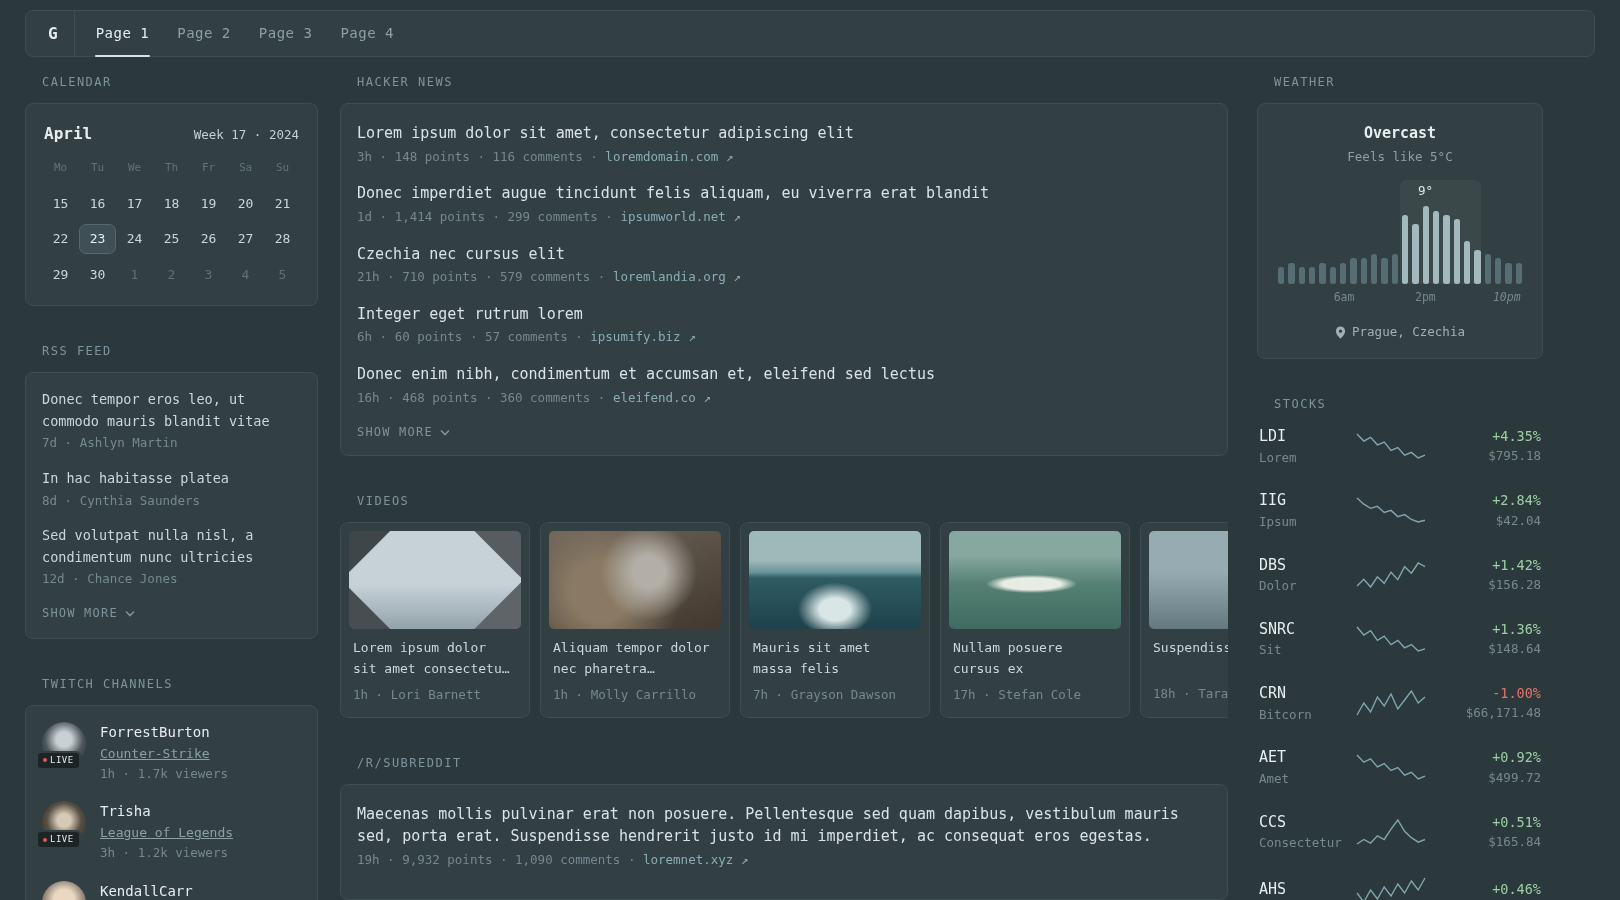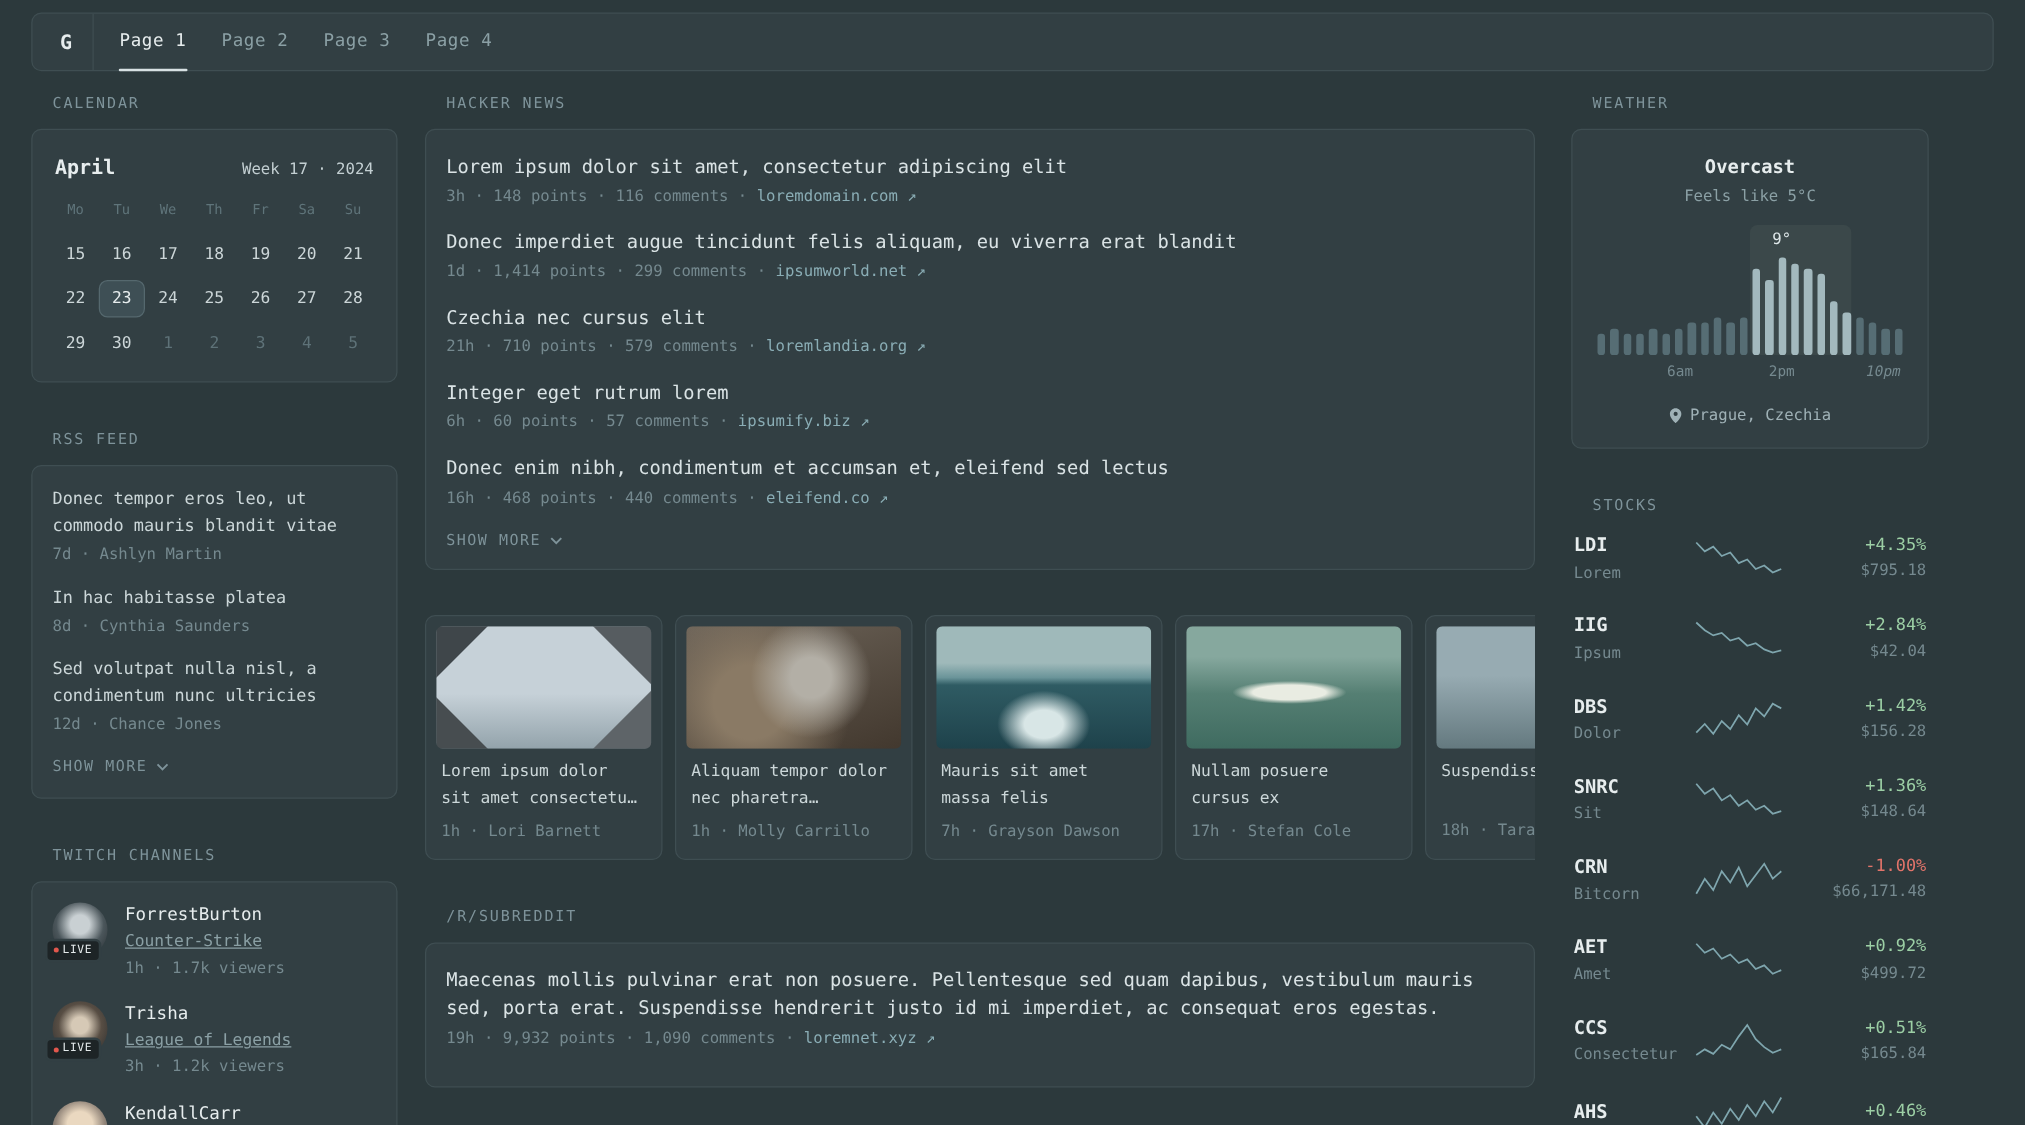--- a/index.html
+++ b/index.html
@@ -128,21 +128,21 @@
   .bars{position:absolute;left:0;right:0;top:26px;bottom:0;display:flex;align-items:flex-end;gap:4px;}
   .wbar{flex:1;border-radius:2.5px;background:#566d74;min-height:6px;}
   .wbar.day{background:#a3b9be;}
   .waxis{position:relative;height:16px;margin-top:5px;}
   .wx{position:absolute;transform:translateX(-50%);font-size:11.5px;color:var(--dimmer);}
   .w-loc{display:flex;justify-content:center;align-items:center;gap:6px;margin-top:18px;font-size:12.5px;color:#9fb1b6;}
   .pin{width:11px;height:13px;fill:#9fb1b6;}
   
   .stock-row{display:flex;align-items:center;margin-bottom:22px;cursor:pointer;padding:0 2px;}
   .stock-id{width:96px;flex:none;}
-  .stock-sym{font-size:15px;font-weight:700;color:var(--bright);}
+  .stock-sym{font-size:15px;font-weight:400;color:var(--bright);}
   .stock-name{font-size:12.5px;color:var(--dimmer);margin-top:1px;}
   .spark{flex:none;stroke:#7fa6ae;fill:none;stroke-width:1.4;}
   .stock-val{flex:1;text-align:right;}
   .stock-change{font-size:13.5px;color:var(--pos);}
   .stock-change.neg{color:var(--neg);}
   .stock-price{font-size:12.5px;color:var(--dimmer);margin-top:1px;}
 </style>
 </head>
 <body>
 
@@ -287,33 +287,34 @@
             <article class="hn-item">
               <a class="hn-title">Czechia nec cursus elit</a>
               <div class="hn-meta"><span>21h · 710 points · 579 comments · </span><a class="hn-domain">loremlandia.org ↗</a></div>
             </article>
             <article class="hn-item">
               <a class="hn-title">Integer eget rutrum lorem</a>
               <div class="hn-meta"><span>6h · 60 points · 57 comments · </span><a class="hn-domain">ipsumify.biz ↗</a></div>
             </article>
             <article class="hn-item">
               <a class="hn-title">Donec enim nibh, condimentum et accumsan et, eleifend sed lectus</a>
-              <div class="hn-meta"><span>16h · 468 points · 440 comments · </span><a class="hn-domain">eleifend.co ↗</a></div>
+              <div class="hn-meta"><span>16h · 468 points · 360 comments · </span><a class="hn-domain">eleifend.co ↗</a></div>
             </article>
           </div>
         <button class="show-more">
           <span>SHOW MORE</span>
           <svg class="chev" viewBox="0 0 10 7">
               <polyline points="1,1.5 5,5.5 9,1.5"></polyline>
             </svg>
         </button>
       </div>
     </div>
 
     <div class="widget">
+      <h2 class="w-title">Videos</h2>
       <div class="video-row">
           <a class="video-card">
             <div class="video-thumb thumb-cross"></div>
             <div class="video-title">Lorem ipsum dolor sit amet consectetu…</div>
             <div class="video-meta">1h · Lori Barnett</div>
           </a>
           <a class="video-card">
             <div class="video-thumb thumb-camera"></div>
             <div class="video-title">Aliquam tempor dolor nec pharetra…</div>
             <div class="video-meta">1h · Molly Carrillo</div>

